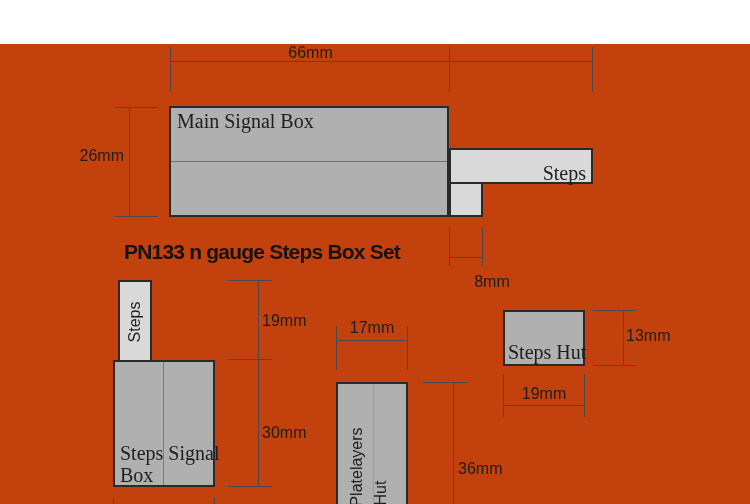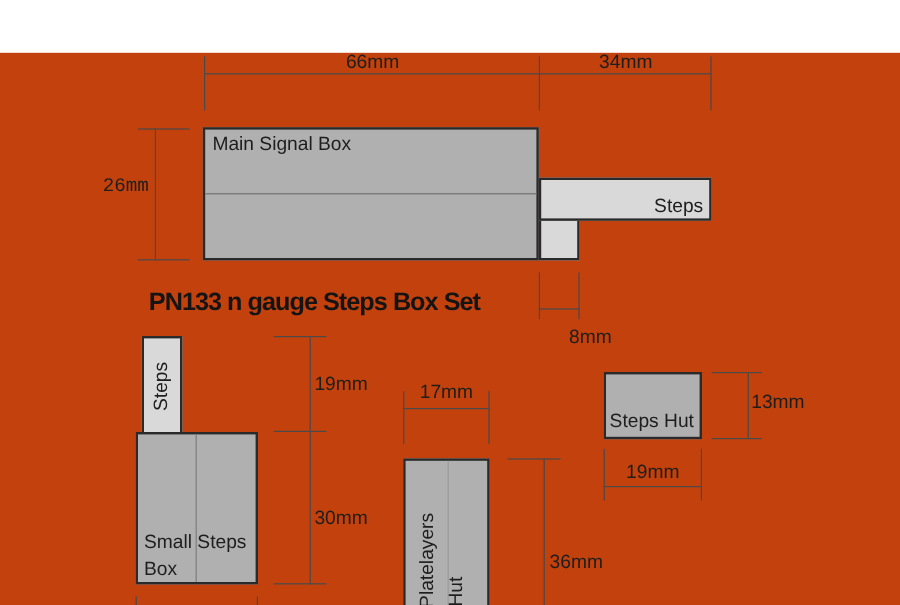--- a/index.html
+++ b/index.html
@@ -8,47 +8,46 @@
     font-family:"Liberation Sans","DejaVu Sans",sans-serif;color:#1e1e1e;margin-top:44px;
   }
   .line{position:absolute;background:#4a4a4a;}
   .rect{position:absolute;box-sizing:border-box;border:2px solid #2a2a2a;}
   .fill-mid{background:#b0b0b0;}
   .fill-light{background:#d9d9d9;}
   .fill-tab{background:#c4c4c4;}
   .dimlabel{position:absolute;font-size:16px;line-height:17px;white-space:nowrap;color:#1e1e1e;}
   .center{text-align:center;}
   .right{text-align:right;}
-  .partlabel{position:absolute;font-size:16px;line-height:18px;white-space:nowrap;color:#1e1e1e;}
+  .partlabel{position:absolute;font-size:20px;line-height:18px;white-space:nowrap;color:#1e1e1e;font-family:Liberation Serif, serif;}
   .vtext{
     position:absolute;display:flex;align-items:center;justify-content:center;
     transform:rotate(-90deg);font-size:16px;white-space:nowrap;color:#1e1e1e;
   }
   .title{
     position:absolute;left:124px;top:196px;font-size:21px;font-weight:bold;
     letter-spacing:-0.8px;white-space:nowrap;color:#141414;
   }
   .innerline{position:absolute;background:#717171;}
 </style>
 </head>
 <body>
 
 <div class="stage">
 
   <div class="line" style="left:171px;top:17px;width:422px;height:1px;"></div>
   <div class="line" style="left:170px;top:3px;width:1px;height:45px;"></div>
   <div class="line" style="left:449px;top:3px;width:1px;height:45px;"></div>
   <div class="line" style="left:592px;top:3px;width:1px;height:45px;"></div>
   <div class="dimlabel center" style="left:171px;top:0px;width:279px;">66mm</div>
-  <div class="dimlabel center" style="left:450px;top:0px;width:143px;">34mm</div>
 
   <div class="line" style="left:129px;top:63px;width:1px;height:110px;"></div>
   <div class="line" style="left:115px;top:63px;width:43px;height:1px;"></div>
   <div class="line" style="left:115px;top:172px;width:43px;height:1px;"></div>
-  <div class="dimlabel right" style="left:60px;top:103px;width:64px;font-family:Liberation Mono, monospace;">26mm</div>
+  <div class="dimlabel right" style="left:60px;top:103px;width:64px;">26mm</div>
 
   <div class="rect fill-light" style="left:449px;top:138px;width:34px;height:35px;"></div>
 
   <div class="rect fill-light" style="left:449px;top:104px;width:144px;height:36px;">
     <div class="partlabel" style="right:5px;top:14px;">Steps</div>
   </div>
 
   <div class="rect fill-mid" style="left:169px;top:62px;width:280px;height:111px;">
     <div class="innerline" style="left:0;right:0;top:53px;height:1px;"></div>
     <div class="partlabel" style="left:6px;top:4px;">Main Signal Box</div>
@@ -60,21 +59,21 @@
   <div class="dimlabel center" style="left:466px;top:229px;width:52px;">8mm</div>
 
   <div class="title">PN133 n gauge Steps Box Set</div>
 
   <div class="rect fill-light" style="left:118px;top:236px;width:34px;height:82px;"></div>
   <div class="vtext" style="left:85px;top:268px;width:100px;height:20px;">Steps</div>
 
   <div class="rect fill-mid" style="left:113px;top:316px;width:102px;height:127px;">
     <div class="innerline" style="left:48px;top:0;bottom:0;width:1px;background:#7d7d7d;"></div>
   </div>
-  <div class="partlabel" style="left:120px;top:400px;">Small Steps</div>
+  <div class="partlabel" style="left:120px;top:400px;">Steps Signal</div>
   <div class="partlabel" style="left:120px;top:422px;">Box</div>
 
   <div class="line" style="left:258px;top:236px;width:1px;height:207px;"></div>
   <div class="line" style="left:228px;top:236px;width:44px;height:1px;"></div>
   <div class="line" style="left:228px;top:315px;width:44px;height:1px;"></div>
   <div class="line" style="left:228px;top:442px;width:44px;height:1px;"></div>
   <div class="dimlabel" style="left:262px;top:268px;">19mm</div>
   <div class="dimlabel" style="left:262px;top:380px;">30mm</div>
 
   <div class="line" style="left:113px;top:453px;width:1px;height:30px;"></div>

